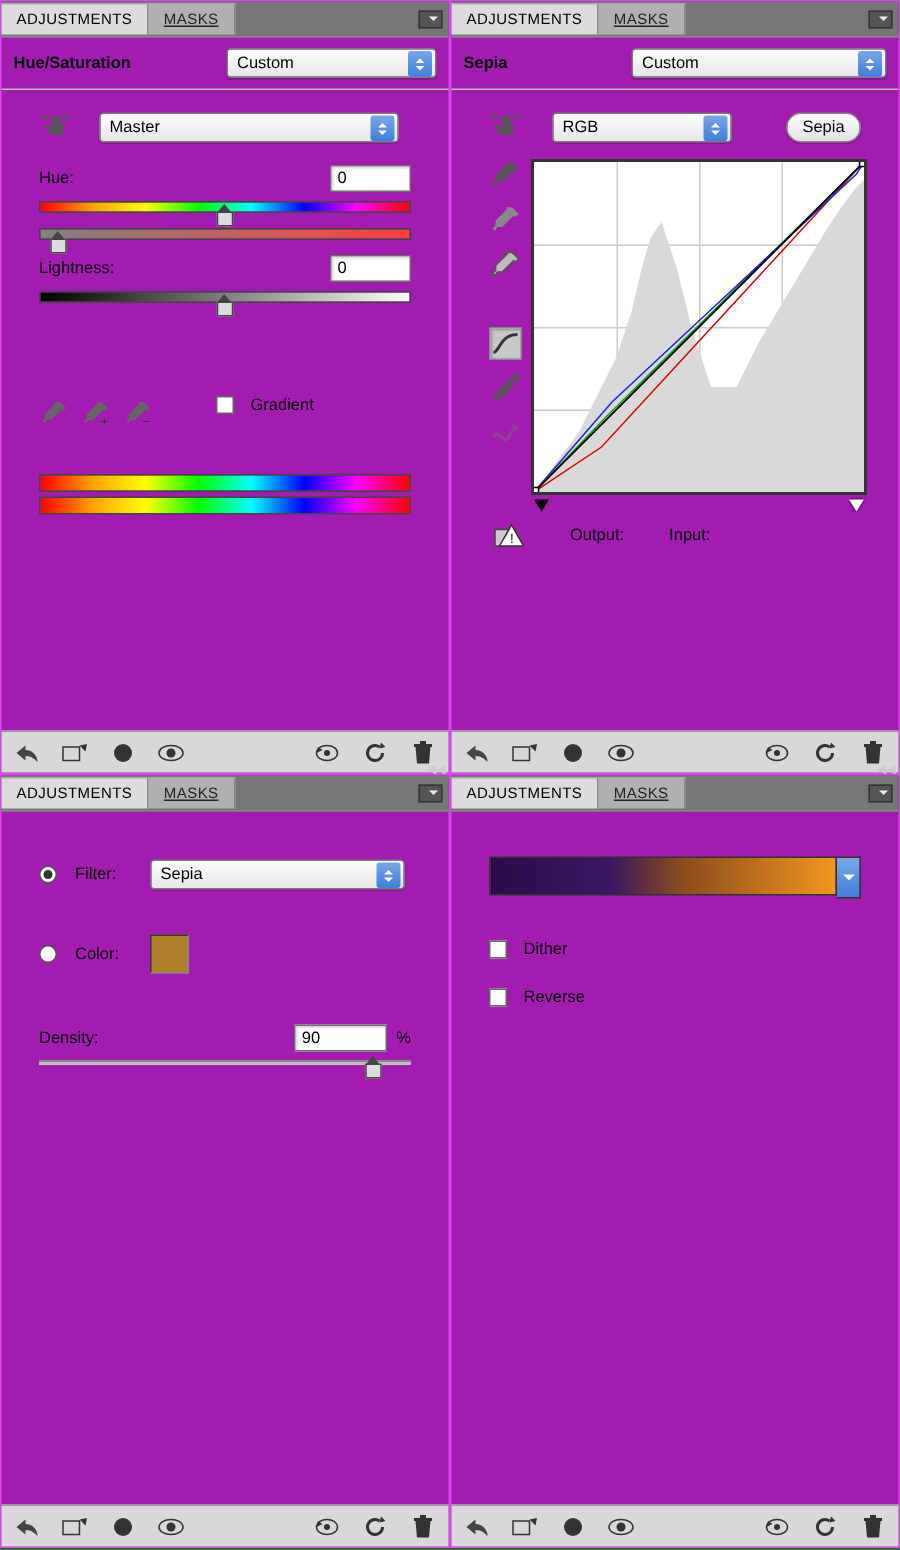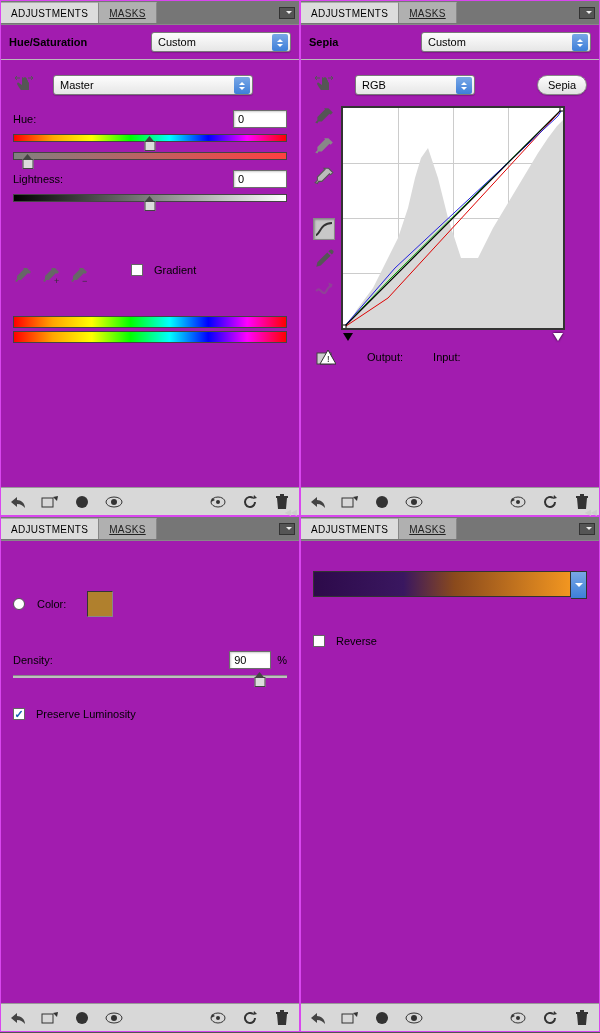--- a/index.html
+++ b/index.html
@@ -13,21 +13,21 @@
   .tab.inactive { background: #b0b0b0; color: #222; text-decoration: underline; }
   .tabs-menu { margin-left: auto; margin-right: 4px; width: 16px; height: 12px; background: #555; border: 1px solid #333; position: relative; cursor: pointer; }
   .tabs-menu::before { content: ""; position: absolute; right: 2px; top: 3px; border-top: 3px solid #eee; border-left: 3px solid transparent; border-right: 3px solid transparent; }
   .collapse-arrows { position: absolute; right: 2px; top: -9px; font-size: 8px; color: #ccc; }
   .hdr { display: flex; align-items: center; padding: 7px 8px; gap: 8px; border-bottom: 1px solid #bbb; }
   .hdr-title { font-weight: bold; font-size: 11px; }
   .dropdown { flex: 0 0 auto; width: 140px; height: 20px; background: linear-gradient(#fdfdfd,#e6e6e6); border: 1px solid #7a7a7a; border-radius: 3px; display: flex; align-items: center; padding: 0 6px; font-size: 11px; position: relative; box-shadow: 0 1px 1px rgba(0,0,0,.2); cursor: pointer; }
   .dropdown .darrs { position: absolute; right: 2px; top: 1px; width: 16px; height: 17px; background: linear-gradient(#79a7e6,#3d7fd9); border-radius: 2px; display: flex; flex-direction: column; align-items: center; justify-content: center; }
   .darrs::before { content: ""; border-bottom: 3px solid #fff; border-left: 3px solid transparent; border-right: 3px solid transparent; margin-bottom: 2px; }
   .darrs::after { content: ""; border-top: 3px solid #fff; border-left: 3px solid transparent; border-right: 3px solid transparent; }
-  .body { padding: 8px 12px; flex: 1; position: relative; }
+  .body { padding: 8px 25px; flex: 1; position: relative; }
   .row { display: flex; align-items: center; margin: 6px 0; gap: 6px; }
   .label { font-size: 11px; width: 70px; }
   .numbox { width: 54px; height: 18px; border: 1px solid #6d6d6d; background: #fff; text-align: left; padding: 1px 4px; font-size: 11px; box-shadow: inset 1px 1px 2px rgba(0,0,0,.2); }
   .slider-wrap { margin: 2px 0 10px; }
   .slider-track { height: 8px; width: 100%; border: 1px solid #444; position: relative; }
   .hue-gr { background: linear-gradient(90deg, red, orange, yellow, lime, cyan, blue, magenta, red); }
   .sat-gr { background: linear-gradient(90deg, #808080, #ff4040); }
   .lig-gr { background: linear-gradient(90deg, #000, #fff); }
   .rainbow-gr { background: linear-gradient(90deg, red, orange, yellow, lime, cyan, blue, magenta, red); height: 12px; }
   .grad-map-gr { background: linear-gradient(90deg, #2d0a4a 0%, #3a1760 35%, #8a4a1c 55%, #f29620 100%); height: 26px; border: 1px solid #333; }
@@ -354,44 +354,48 @@
 
   <div class="panel panel-bot">
     <div class="tabs">
       <span class="collapse-arrows">◀◀</span>
       <div class="tab">ADJUSTMENTS</div>
       <div class="tab inactive">MASKS</div>
       <div class="tabs-menu"></div>
     </div>
     <div class="body">
       <div style="height:18px"></div>
+      <div class="row">
+        <span class="radio sel"></span>
+        <span style="width:44px">Filter:</span>
+        <div class="dropdown" style="width:170px">
+          <span>Sepia</span>
+          <span class="darrs"></span>
+        </div>
+      </div>
       <div style="height:18px"></div>
       <div class="row">
         <span class="radio"></span>
         <span style="width:44px">Color:</span>
         <div class="swatch"></div>
       </div>
       <div style="height:22px"></div>
       <div class="row">
         <span style="width:60px">Density:</span>
         <div style="flex:1"></div>
-        <input class="numbox" style="width: 42px;" value="90">
+        <input class="numbox" style="width: 62px;" value="90">
         <span>%</span>
       </div>
       <div class="slider-wrap">
           <div class="slider-track" style="background:#bfbfbf;height:3px;border:none;border-top:1px solid #888">
             <div class="thumb" style="left:90%;top:1px"></div>
           </div>
         </div>
 
       <div style="height:14px"></div>
-      <div class="row">
-        <span class="checkbox checked"></span>
-        <span>Preserve Luminosity</span>
-      </div>
     </div>
     <div class="footer">
       <div class="ficon">
           <svg width="18" height="14">
             <path fill="#444" d="M8 2L2 7l6 5V9c4 0 6 2 8 4 0-5-4-8-8-8z"></path>
           </svg>
         </div>
       <div class="ficon">
           <svg width="18" height="14">
             <rect x="1" y="3" width="11" height="9" fill="none" stroke="#333"></rect>
@@ -438,20 +442,24 @@
       <div class="tab inactive">MASKS</div>
       <div class="tabs-menu"></div>
     </div>
     <div class="body">
       <div style="height:22px"></div>
       <div class="grad-map-wrap">
         <div class="grad-map-gr" style="flex:1"></div>
         <div class="grad-toggle"></div>
       </div>
       <div style="height:22px"></div>
+      <div class="row">
+        <span class="checkbox"></span>
+        <span>Dither</span>
+      </div>
       <div style="height:8px"></div>
       <div class="row">
         <span class="checkbox"></span>
         <span>Reverse</span>
       </div>
     </div>
     <div class="footer">
       <div class="ficon">
           <svg width="18" height="14">
             <path fill="#444" d="M8 2L2 7l6 5V9c4 0 6 2 8 4 0-5-4-8-8-8z"></path>

